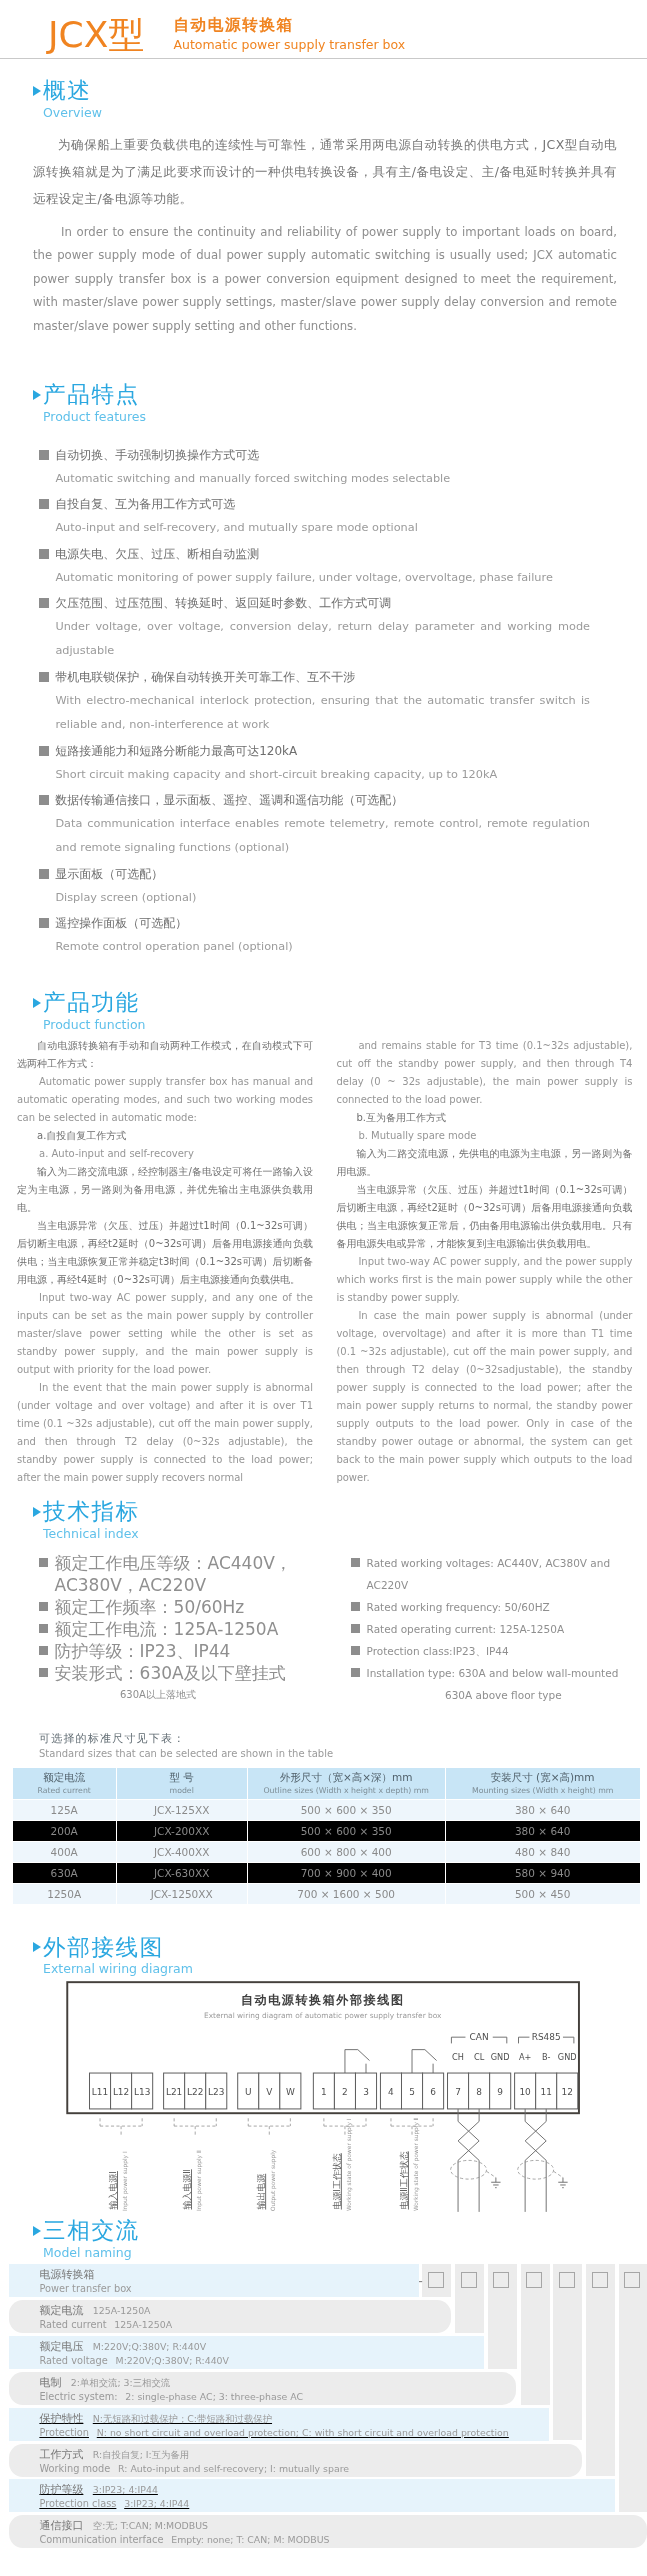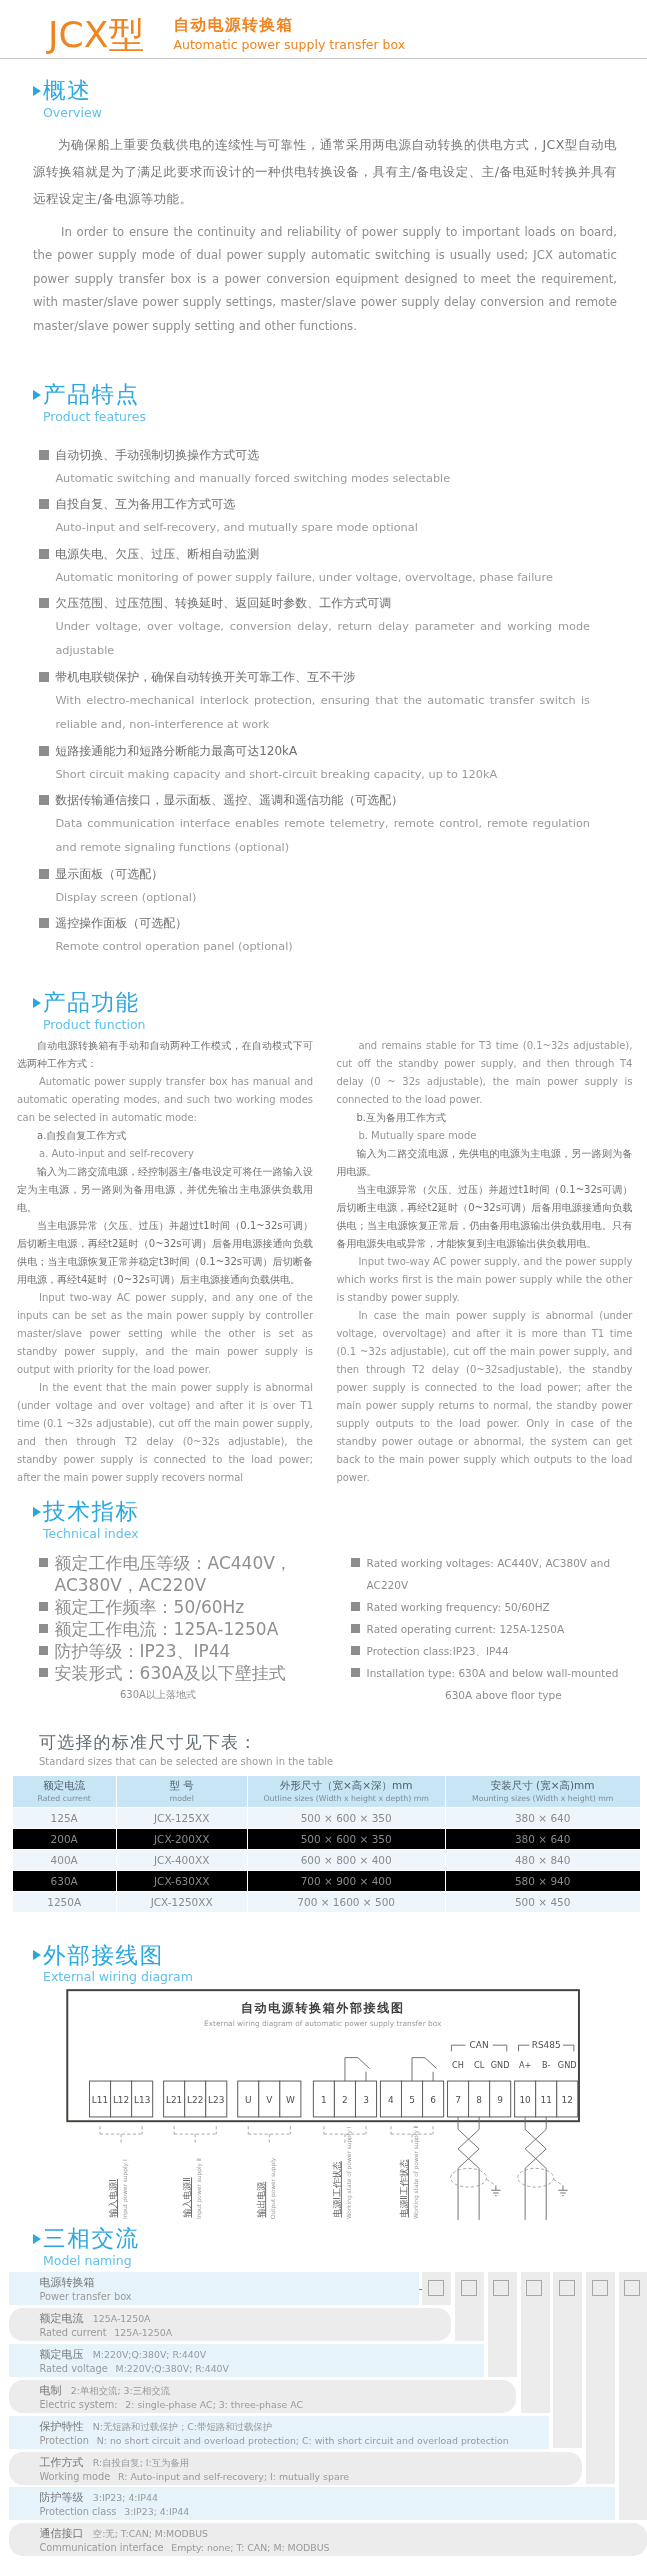--- a/index.html
+++ b/index.html
@@ -38,21 +38,21 @@
   .tech { display:flex; margin:11px 0 0 39px; }
   .tech-col-cn { width:312px; }
   .tech-col-en { width:289px; }
   .tech-item { display:flex; font-size:17px; color:#8f8f8f; line-height:22px; }
   .tech-item .sq { width:9.4px; height:9.4px; margin-top:6.2px; }
   .tech-col-en .tech-item { font-size:10.5px; }
   .tech-cont-cn { font-size:10px; color:#8f8f8f; line-height:22px; padding-left:81px; }
   .tech-cont-en { font-size:10.5px; color:#8f8f8f; line-height:22px; padding-left:94px; }
   
   .note { margin:25px 0 0 39px; }
-  .note-cn { font-size:17px; color:#606b72; letter-spacing:1.2px; }
+  .note-cn { font-size:11px; color:#606b72; letter-spacing:1.2px; }
   .note-en { font-size:10px; color:#9a9a9a; margin-top:2.3px; }
   table.sizes { margin:7.8px 0 0 11.7px; border-collapse:separate; border-spacing:1.6px; }
   table.sizes th { background:#c8e5f6; padding:3.1px 1.6px 3.9px; font-weight:normal; }
   table.sizes .th-cn { font-size:10.5px; color:#51616b; }
   table.sizes .th-en { font-size:7.8px; color:#7d8d96; margin-top:0.8px; }
   table.sizes td { text-align:center; font-size:10.5px; color:#8a8a8a; height:20px; }
   table.sizes tr.odd td { background:#eef6fc; }
   table.sizes tr.even td { background:#000000; }
   .cw1{width:103px;} .cw2{width:130px;} .cw3{width:197px;} .cw4{width:194px;}
   
@@ -71,21 +71,21 @@
   .s1{left:422px;height:33px;} .s2{left:455px;height:69px;} .s3{left:488px;height:105px;}
   .s4{left:521px;height:141px;} .s5{left:553px;height:176px;} .s6{left:586px;height:212px;} .s7{left:619px;height:248px;}
   .mbox { position:absolute; top:7.8px; width:15.6px; height:15.6px; border:1.6px solid #a6a6a6; background:transparent; }
   .b1{left:428px;} .b2{left:461px;} .b3{left:493px;} .b4{left:526px;} .b5{left:559px;} .b6{left:592px;} .b7{left:624px;}
   .jcx { position:absolute; left:386px; top:9.4px; font-size:15px; color:#777; letter-spacing:0.8px; }
   .jcx-dash { position:absolute; left:418px; top:9.4px; font-size:13.3px; color:#888; }
   .c-row { position:absolute; left:9.4px; height:33px; padding:3.1px 0 0 30px; overflow:hidden; }
   .c-row.blue { background:#e6f3fb; }
   .c-row.gray { background:#ececec;border-radius:14px; }
   .r1{top:0;width:410px;} .r2{top:36px;width:442px;} .r3{top:72px;width:475px;} .r4{top:108px;width:507px;}
-  .r5{top:144px;width:540px;} .r6{top:180px;width:573px;} .r7{top:215px;width:606px;} .r8{top:251px;width:638px;}
+  .r5{top:144px;width:540px;text-decoration:underline;} .r6{top:180px;width:573px;} .r7{top:215px;width:606px;text-decoration:underline;} .r8{top:251px;width:638px;}
   .c-cn { font-size:11px; color:#777; }
   .c-cn .c-val { font-size:9.4px; color:#999; margin-left:9.4px; }
   .c-en { font-size:9.8px; color:#9a9a9a; margin-top:0.8px; }
   .c-en .c-val { font-size:9.4px; margin-left:7.8px; }
   
   .mt-sec-features { margin-top:44px; }
   .mt-sec-function { margin-top:31px; }
   .mt-sec-technical { margin-top:12.5px; }
   .mt-sec-wiring { margin-top:30px; }
   .mt-sec-naming { margin-top:3.1px; }

